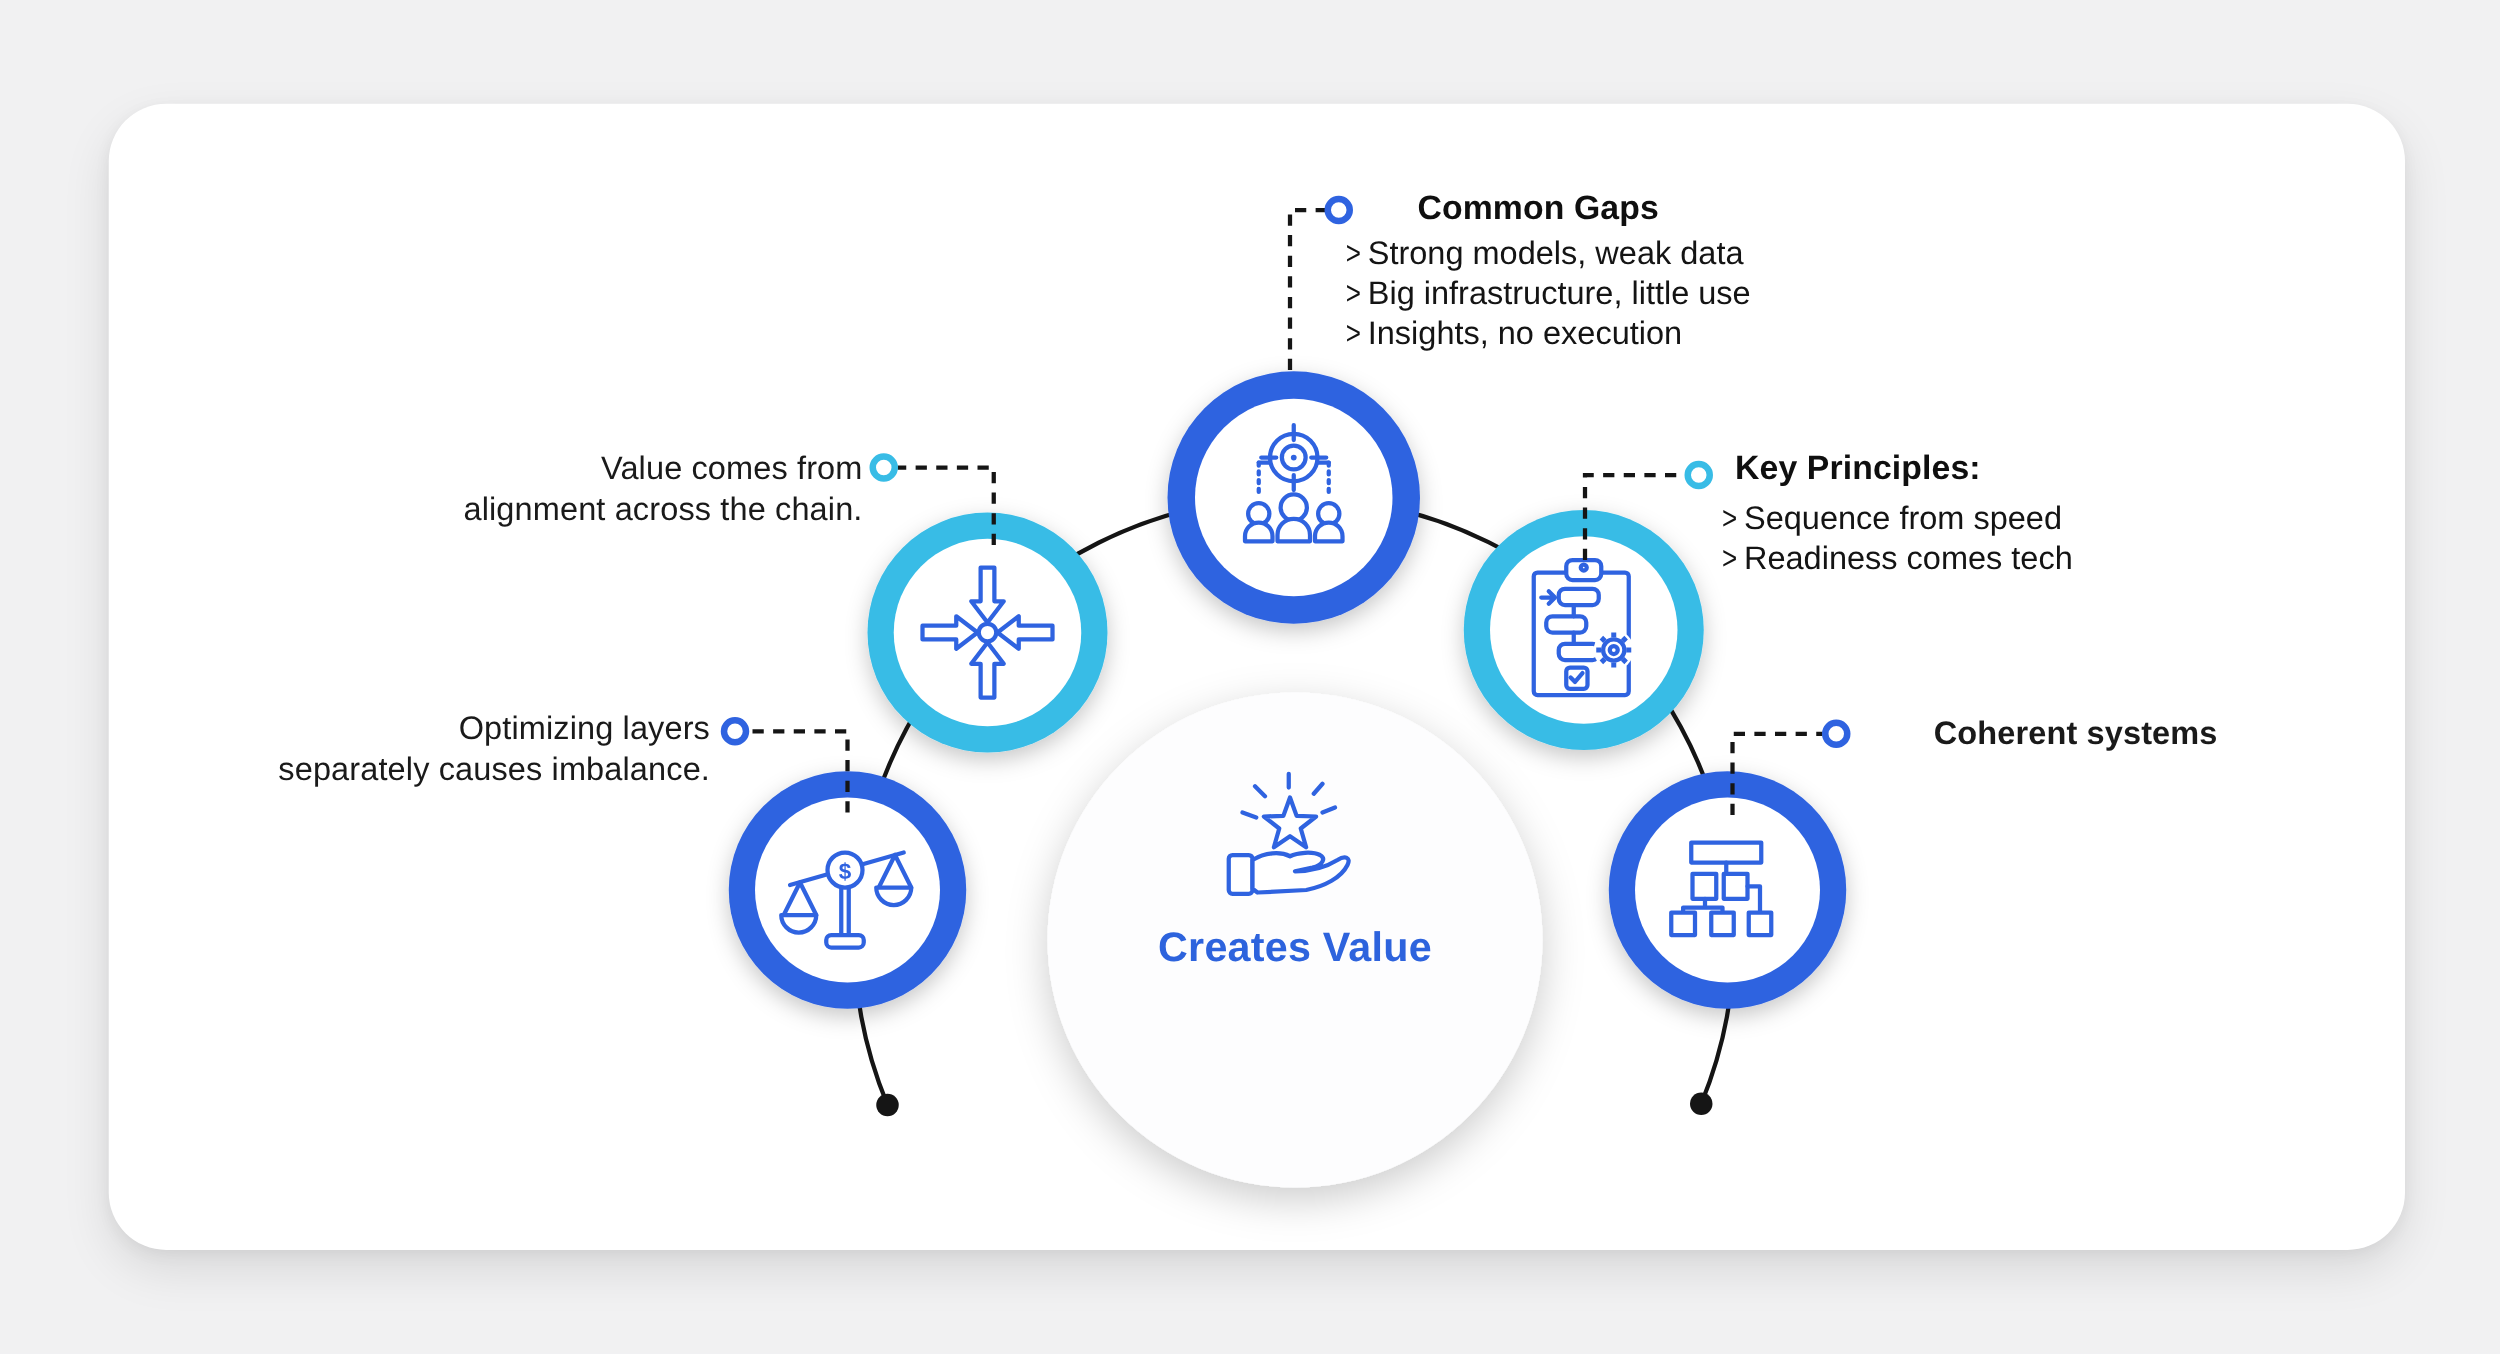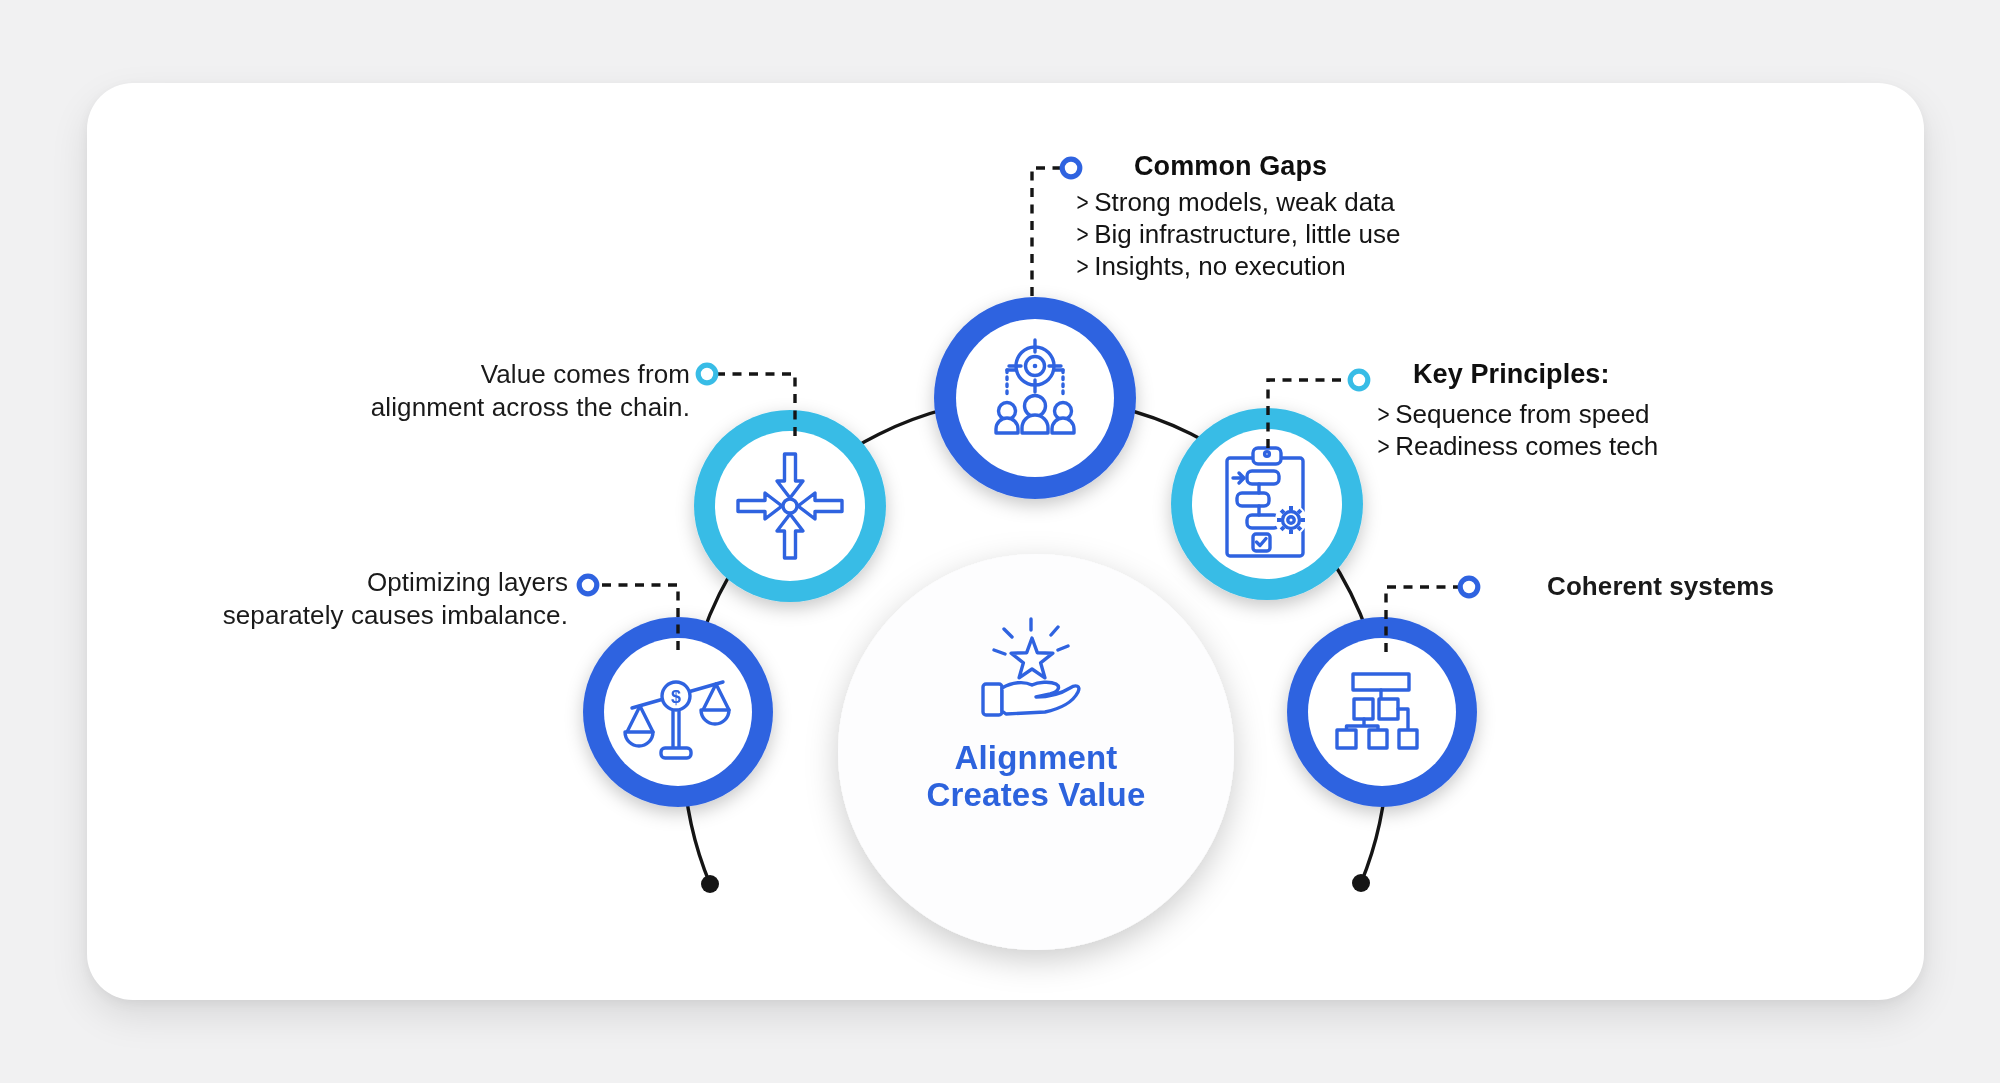--- a/index.html
+++ b/index.html
@@ -165,37 +165,36 @@
     </g>
   </svg>
 
   <div class="heading" style="left:1086px;top:151px;margin-left:48px;">Common Gaps</div>
   <div class="bullets" style="left:1075px;top:186px;">
     <div class="bullet"><span class="chev">&gt;</span><span>Strong models, weak data</span></div>
     <div class="bullet"><span class="chev">&gt;</span><span>Big infrastructure, little use</span></div>
     <div class="bullet"><span class="chev">&gt;</span><span>Insights, no execution</span></div>
   </div>
 
-  <div class="heading" style="left:1388px;top:359px;margin-left:25px;">Key Principles:</div>
+  <div class="heading" style="left:1388px;top:359px;">Key Principles:</div>
   <div class="bullets" style="left:1376px;top:398px;">
     <div class="bullet"><span class="chev">&gt;</span><span>Sequence from speed</span></div>
     <div class="bullet"><span class="chev">&gt;</span><span>Readiness comes tech</span></div>
   </div>
 
   <div class="txt right" style="left:260px;top:358px;width:430px;">
     <div>Value comes from</div>
     <div>alignment across the chain.</div>
   </div>
 
   <div class="txt right" style="left:138px;top:566px;width:430px;">
     <div>Optimizing layers</div>
     <div>separately causes imbalance.</div>
   </div>
 
   <div class="txt" style="left:1547px;top:569px;width:400px;line-height:34px;font-weight:bold;">
     <div>Coherent systems</div>
   </div>
 
   <div class="center-title">
-    <div>Alignment</div>
     <div>Creates Value</div>
   </div>
 </div>
 
 </body></html>

